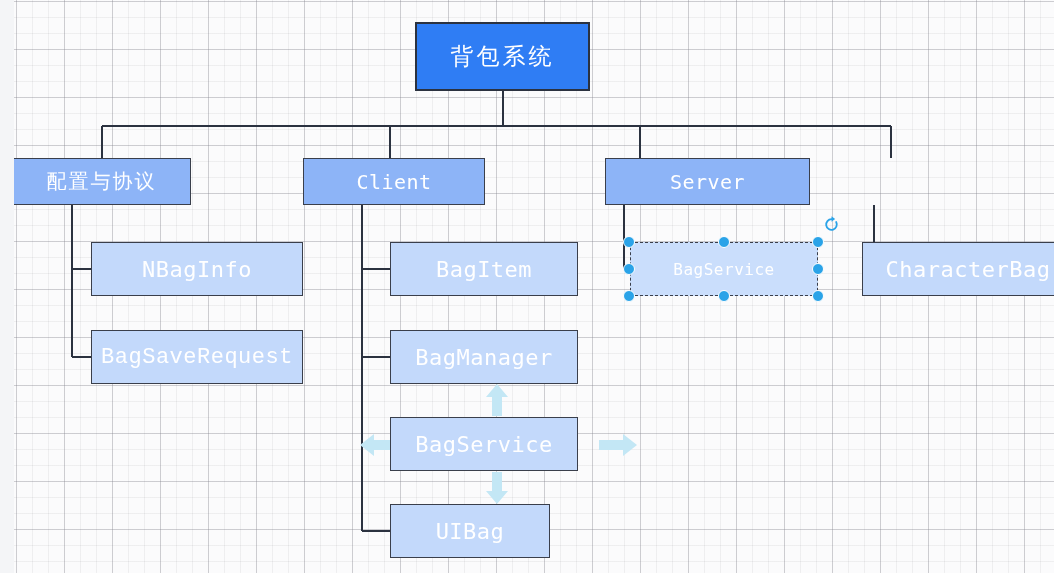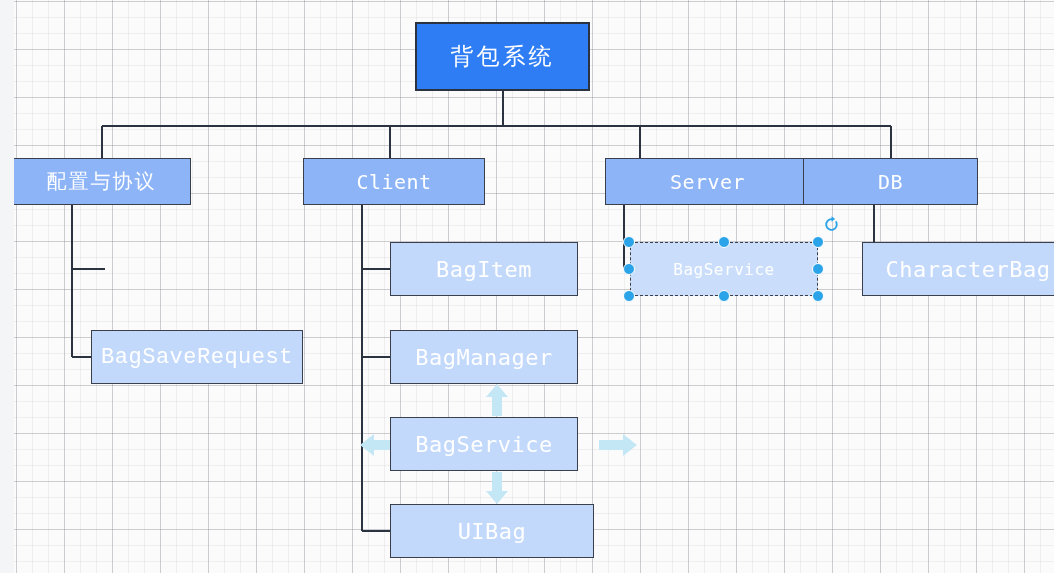--- a/index.html
+++ b/index.html
@@ -167,32 +167,32 @@
     </svg>
 
     <div class="node root cjk" style="left:401px; top:22px; width:175px; height:69px;">背包系统</div>
 
     <div class="node l2 cjk" style="left:-2px; top:158px; width:179px; height:47px;">配置与协议</div>
 
     <div class="node l2" style="left:289px; top:158px; width:182px; height:47px;">Client</div>
 
     <div class="node l2" style="left:571px; top:158px; width:205px; height:47px;margin-left:20px;">Server</div>
 
-    <div class="node l2" style="left:789px; top:158px; width:175px; height:47px;">DB</div>
-
+
+    <div class="node l3" style="left:77px; top:242px; width:212px; height:54px;">NBagInfo</div>
 
     <div class="node l3" style="left:77px; top:330px; width:212px; height:54px;font-family:Liberation Mono, monospace;">BagSaveRequest</div>
 
     <div class="node l3" style="left:376px; top:330px; width:188px; height:54px;">BagManager</div>
 
     <div class="node l3" style="left:376px; top:242px; width:188px; height:54px;">BagItem</div>
 
     <div class="node l3" style="left:376px; top:417px; width:188px; height:54px;">BagService</div>
 
-    <div class="node l3" style="left:376px; top:504px; width:204px; height:54px;">UIBag</div>
+    <div class="node l3" style="left:376px; top:504px; width:160px; height:54px;">UIBag</div>
 
     <div class="node l3" style="left:848px; top:242px; width:212px; height:54px;">CharacterBag</div>
 
     <div class="node selected" style="left:616px; top:242px; width:188px; height:54px;">BagService</div>
 
     <div class="handle" style="left:609px; top:236px;"></div>
     <div class="handle" style="left:704px; top:236px;"></div>
     <div class="handle" style="left:798px; top:236px;"></div>
     <div class="handle" style="left:609px; top:263px;"></div>
     <div class="handle" style="left:798px; top:263px;"></div>

